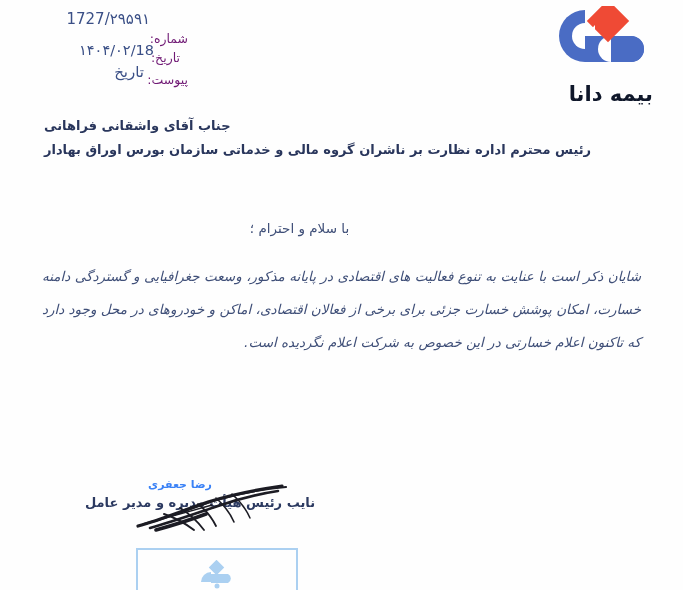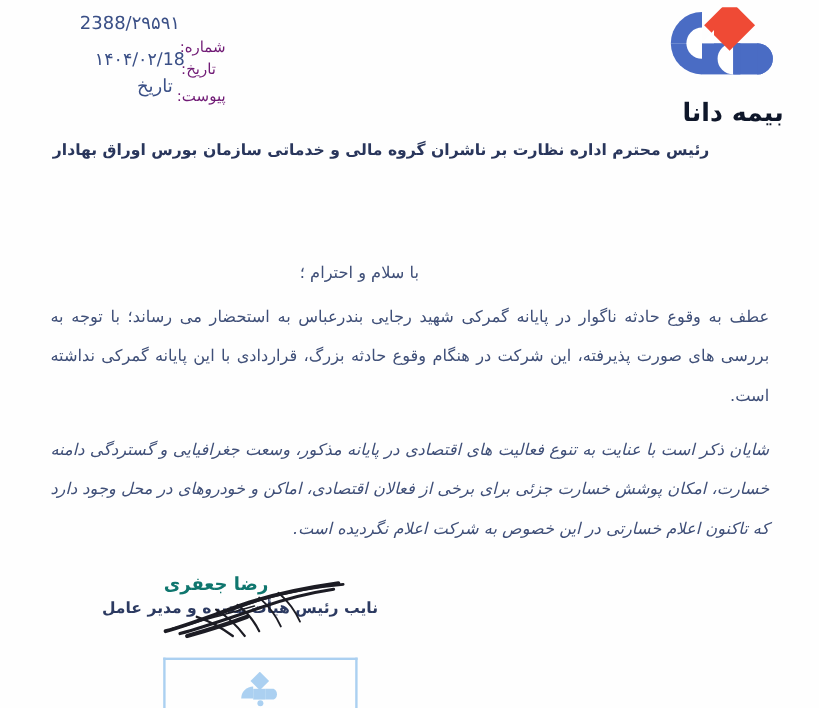--- a/index.html
+++ b/index.html
@@ -145,23 +145,23 @@
   
   .signature {
     position: absolute;
     top: 478px;
     left: 0;
     width: 400px;
     direction: rtl;
     text-align: center;
   }
   .sig-name {
-    font-size: 15px;
-    font-weight: bold;
-    color: #0f766e;
+    font-size: 11px;
+    font-weight: bold;
+    color: #3b82f6;
     margin-bottom: 4px;
     margin-right: 40px;
   }
   .sig-title {
     font-size: 13px;
     font-weight: bold;
     color: #2c3a61;
   }
   .sig-scrawl {
     position: absolute;
@@ -193,21 +193,21 @@
     align-items: flex-start;
   }
 </style>
 </head>
 <body>
 
 <div class="page">
 
   <div class="meta-block">
     <div class="meta-row r1">
-      <span class="meta-value">2388/۲۹۵۹۱</span>
+      <span class="meta-value">1727/۲۹۵۹۱</span>
       <span class="meta-label">شماره:</span>
     </div>
     <div class="meta-row r2">
       <span class="meta-value">۱۴۰۴/۰۲/18</span>
       <span class="meta-label">تاریخ:</span>
     </div>
     <div class="meta-row r3">
       <span class="meta-value">تاریخ</span>
       <span class="meta-label">پیوست:</span>
     </div>
@@ -229,27 +229,27 @@
       <path d="M78 30 A13 13 0 0 1 78 56 Z" fill="#4a6cc4"></path>
 
       <rect x="40" y="0" width="30" height="30" transform="rotate(45 55 15)" fill="#ef4a35"></rect>
 
       <path d="M32 30 L42 19 L42 30 Z" fill="#ffffff"></path>
     </svg>
     <div class="logo-word">بیمه دانا</div>
   </div>
 
   <div class="recipient">
+    <div class="recipient-name">جناب آقای واشقانی فراهانی</div>
     <div class="recipient-title">رئیس محترم اداره نظارت بر ناشران گروه مالی و خدماتی سازمان بورس اوراق بهادار</div>
   </div>
 
   <div class="salutation">با سلام و احترام ؛</div>
 
   <div class="body">
-    <p class="para p1">عطف به وقوع حادثه ناگوار در پایانه گمرکی شهید رجایی بندرعباس به استحضار می رساند؛ با توجه به بررسی های صورت پذیرفته، این شرکت در هنگام وقوع حادثه بزرگ، قراردادی با این پایانه گمرکی نداشته است.</p>
     <p class="para p2">شایان ذکر است با عنایت به تنوع فعالیت های اقتصادی در پایانه مذکور، وسعت جغرافیایی و گستردگی دامنه خسارت، امکان پوشش خسارت جزئی برای برخی از فعالان اقتصادی، اماکن و خودروهای در محل وجود دارد که تاکنون اعلام خسارتی در این خصوص به شرکت اعلام نگردیده است.</p>
   </div>
 
   <div class="signature">
     <div class="sig-name">رضا جعفری</div>
     <div class="sig-title">نایب رئیس هیأت مدیره و مدیر عامل</div>
     <svg class="sig-scrawl" viewBox="0 0 200 52">
       <g stroke="#1c1c24" fill="none" stroke-linecap="round">
         <path d="M18 46 C40 40 64 30 88 22 C110 15 134 10 162 6" stroke-width="3.2"></path>
         <path d="M24 44 C48 38 72 28 96 20 C120 13 142 9 166 7" stroke-width="2.2"></path>

